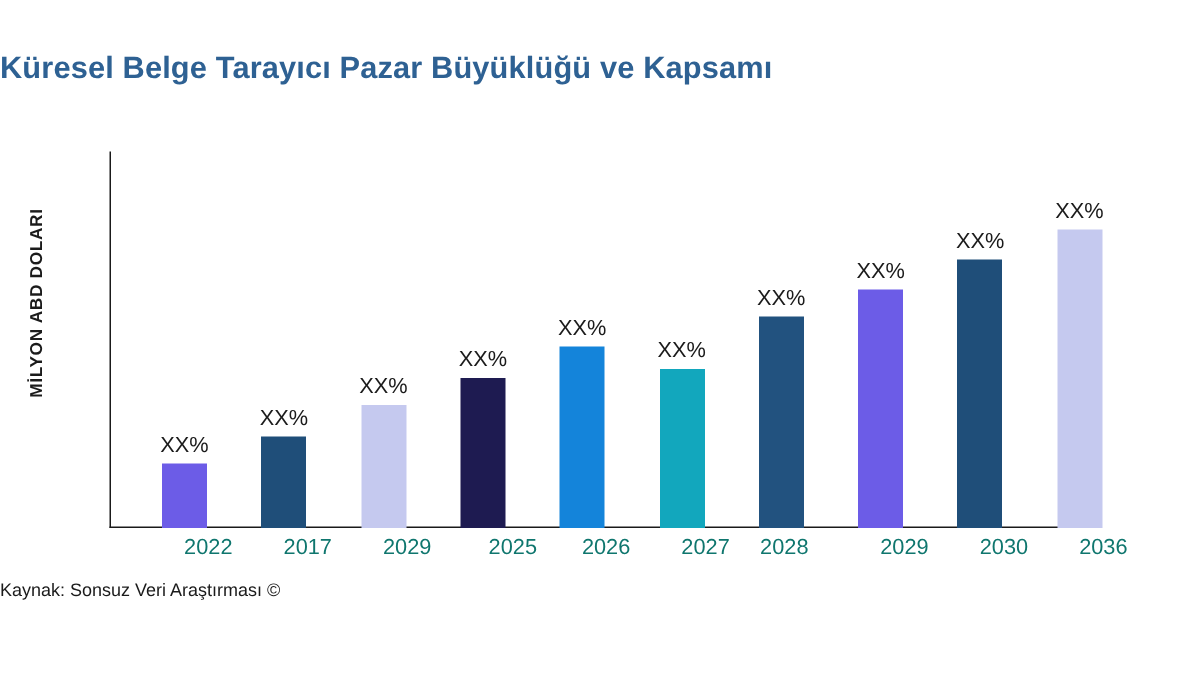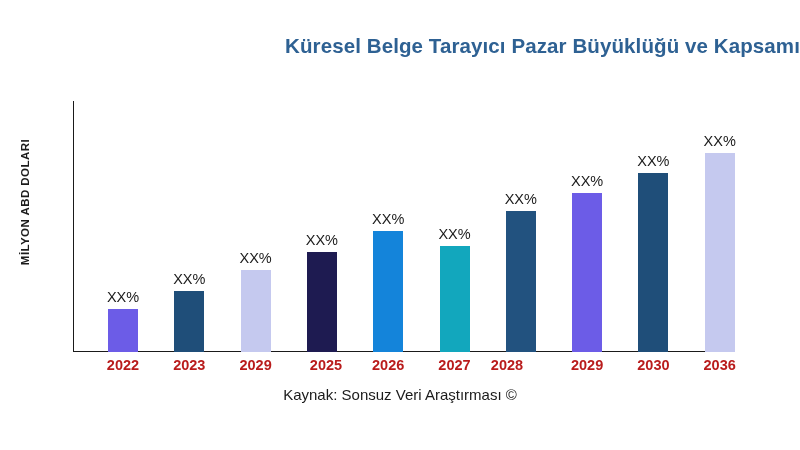--- a/index.html
+++ b/index.html
@@ -19,21 +19,21 @@
     width: 800px;
     height: 450px;
   }
 
   
   #chart-title {
     position: absolute;
     left: 0;
     top: 34px;
     width: 800px;
-    text-align: right;
+    text-align: left;
     font-size: 20.5px;
     font-weight: 600;
     color: #2e6193;
     letter-spacing: 0.1px;
     white-space: nowrap;
   }
 
   
   #ylabel-wrap {
     position: absolute;
@@ -110,34 +110,32 @@
     font-size: 15px;
     color: #ef2222;
     white-space: nowrap;
   }
 
   
   .xtick {
     position: absolute;
     top: 357px;
     width: 64px;
-    text-align: center;
+    text-align: right;
     font-size: 14.5px;
-    color: #b91c1c;
-    font-weight: bold;
+    color: #0f766e;
   }
 
   
   #source-note {
     position: absolute;
     left: 0;
     top: 386px;
     width: 800px;
-    text-align: center;
-    font-size: 15px;
+    font-size: 12px;
     color: #1b1b1b;
   }
 </style>
 </head>
 <body>
 
 <div id="chart-root">
 
   <div id="chart-title">Küresel Belge Tarayıcı Pazar Büyüklüğü ve Kapsamı</div>
 
@@ -186,21 +184,21 @@
           <div class="bar" style="height: 178.974px; background: rgb(31, 78, 121);"></div>
           <div class="bar-label" style="bottom: 182.974px;">XX%</div>
         </div>
         <div class="bar-group" style="left: 704.7px; height: 198.617px;">
           <div class="bar" style="height: 198.617px; background: rgb(197, 201, 239);"></div>
           <div class="bar-label" style="bottom: 202.617px;">XX%</div>
         </div>
       </div>
     <div id="xticks-layer">
         <div class="xtick" style="left: 91px;">2022</div>
-        <div class="xtick" style="left: 157.3px;">2023</div>
+        <div class="xtick" style="left: 157.3px;">2017</div>
         <div class="xtick" style="left: 223.6px;">2029</div>
         <div class="xtick" style="left: 294px;">2025</div>
         <div class="xtick" style="left: 356.2px;">2026</div>
         <div class="xtick" style="left: 422.5px;">2027</div>
         <div class="xtick" style="left: 475px;">2028</div>
         <div class="xtick" style="left: 555.1px;">2029</div>
         <div class="xtick" style="left: 621.4px;">2030</div>
         <div class="xtick" style="left: 687.7px;">2036</div>
       </div>
 

